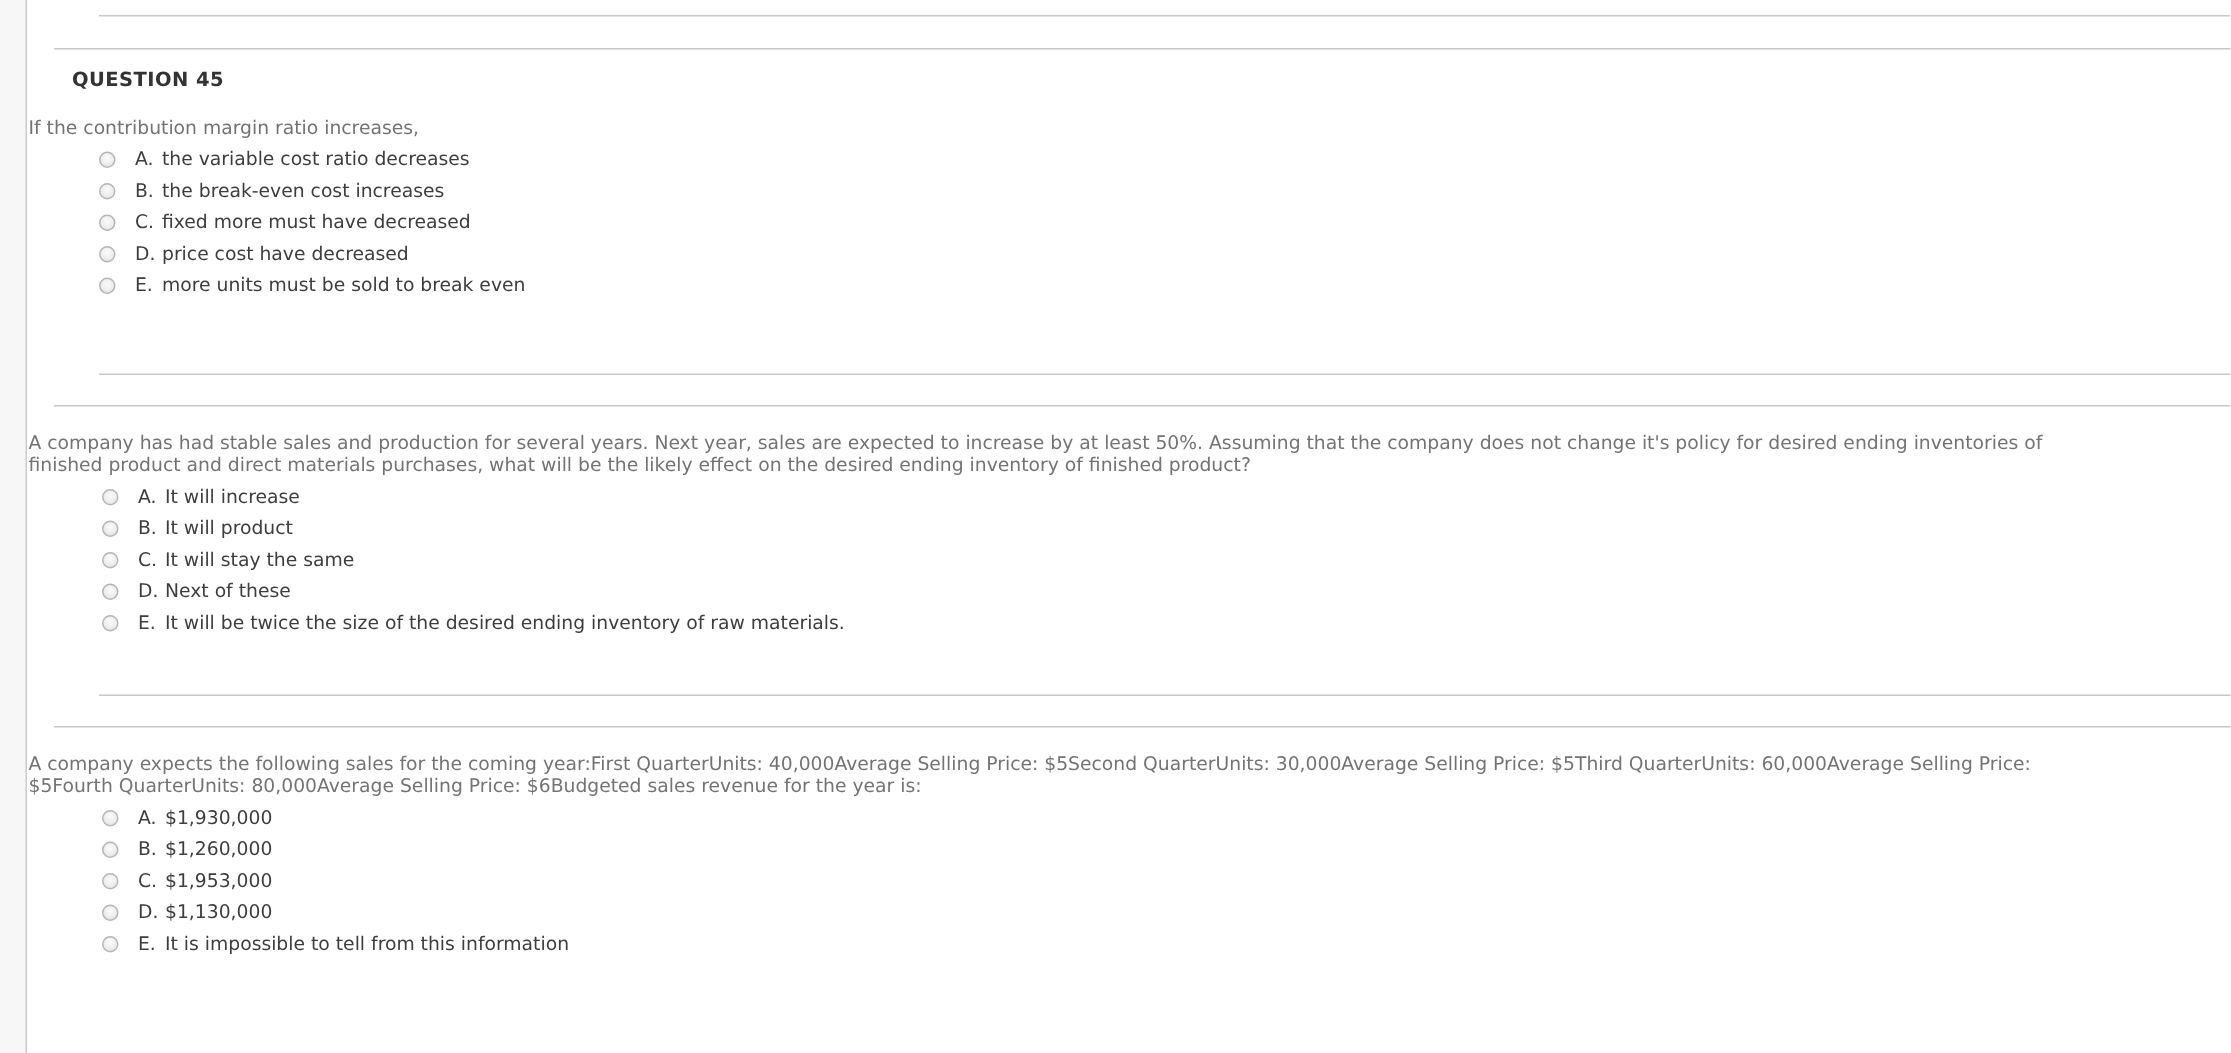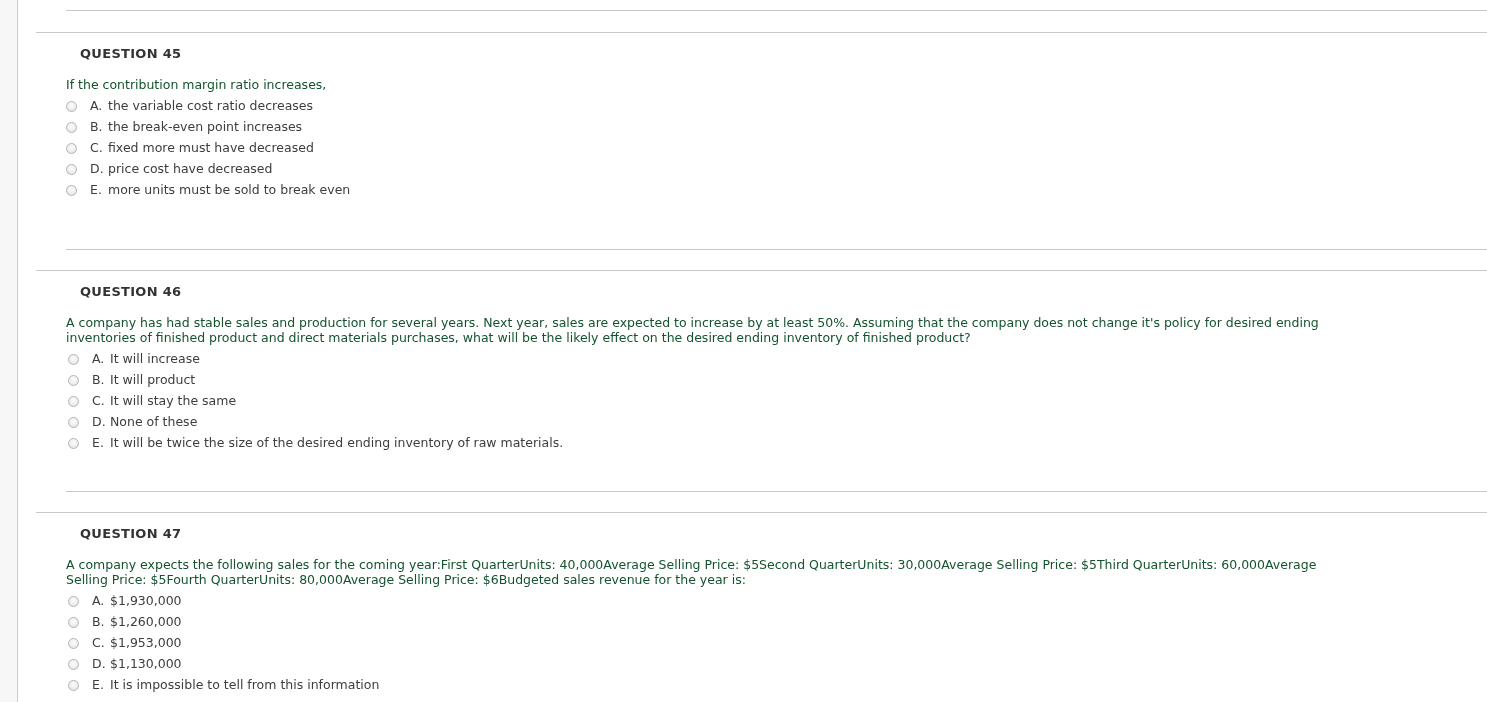--- a/index.html
+++ b/index.html
@@ -48,29 +48,28 @@
   }
 
   
   .question-block { padding: 0; }
 
   .question-heading {
     font-size: 13px;
     font-weight: bold;
     color: #333333;
     letter-spacing: 0.3px;
-    margin-left: 61px;          
+    margin-left: 29px;          
     padding-top: 13px;
   }
 
   .question-body {
     font-size: 12.5px;
     line-height: 15.5px;
-    color: #14532d;
-    margin-left: 47px;          
+    color: #737373;
     margin-right: 120px;
     padding-top: 16px;
   }
 
   .options {
     margin-top: 2px;
     border-collapse: collapse;
   }
   .options tr { height: 21px; }
   .options td {
@@ -127,21 +126,21 @@
     <table class="options">
       <tbody>
           <tr>
         <td class="opt-radio"><span class="radio"></span></td>
         <td class="opt-letter">A.</td>
         <td class="opt-text">the variable cost ratio decreases</td>
       </tr>
       <tr>
         <td class="opt-radio"><span class="radio"></span></td>
         <td class="opt-letter">B.</td>
-        <td class="opt-text">the break-even point increases</td>
+        <td class="opt-text">the break-even cost increases</td>
       </tr>
       <tr>
         <td class="opt-radio"><span class="radio"></span></td>
         <td class="opt-letter">C.</td>
         <td class="opt-text">fixed more must have decreased</td>
       </tr>
       <tr>
         <td class="opt-radio"><span class="radio"></span></td>
         <td class="opt-letter">D.</td>
         <td class="opt-text">price cost have decreased</td>
@@ -154,21 +153,20 @@
     </tbody>
       </table>
   </div>
 
   <div class="spacer-45"></div>
   <div class="rule-inner"></div>
   <div style="height:20px"></div>
   <div class="rule-outer"></div>
 
   <div class="question-block">
-    <div class="question-heading">QUESTION 46</div>
     <div class="question-body" style="margin-right:120px;">A company has had stable sales and production for several years. Next year, sales are expected to increase by at least 50%. Assuming that the company does not change it's policy for desired ending inventories of finished product and direct materials purchases, what will be the likely effect on the desired ending inventory of finished product?</div>
     <table class="options indented">
       <tbody>
           <tr>
         <td class="opt-radio"><span class="radio"></span></td>
         <td class="opt-letter">A.</td>
         <td class="opt-text">It will increase</td>
       </tr>
       <tr>
         <td class="opt-radio"><span class="radio"></span></td>
@@ -176,38 +174,37 @@
         <td class="opt-text">It will product</td>
       </tr>
       <tr>
         <td class="opt-radio"><span class="radio"></span></td>
         <td class="opt-letter">C.</td>
         <td class="opt-text">It will stay the same</td>
       </tr>
       <tr>
         <td class="opt-radio"><span class="radio"></span></td>
         <td class="opt-letter">D.</td>
-        <td class="opt-text">None of these</td>
+        <td class="opt-text">Next of these</td>
       </tr>
       <tr>
         <td class="opt-radio"><span class="radio"></span></td>
         <td class="opt-letter">E.</td>
         <td class="opt-text">It will be twice the size of the desired ending inventory of raw materials.</td>
       </tr>
     </tbody>
       </table>
   </div>
 
   <div class="spacer-46"></div>
   <div class="rule-inner"></div>
   <div style="height:20px"></div>
   <div class="rule-outer"></div>
 
   <div class="question-block">
-    <div class="question-heading">QUESTION 47</div>
     <div class="question-body" style="margin-right:128px;">A company expects the following sales for the coming year:First QuarterUnits: 40,000Average Selling Price: $5Second QuarterUnits: 30,000Average Selling Price: $5Third QuarterUnits: 60,000Average Selling Price: $5Fourth QuarterUnits: 80,000Average Selling Price: $6Budgeted sales revenue for the year is:</div>
     <table class="options indented">
       <tbody>
           <tr>
         <td class="opt-radio"><span class="radio"></span></td>
         <td class="opt-letter">A.</td>
         <td class="opt-text">$1,930,000</td>
       </tr>
       <tr>
         <td class="opt-radio"><span class="radio"></span></td>

